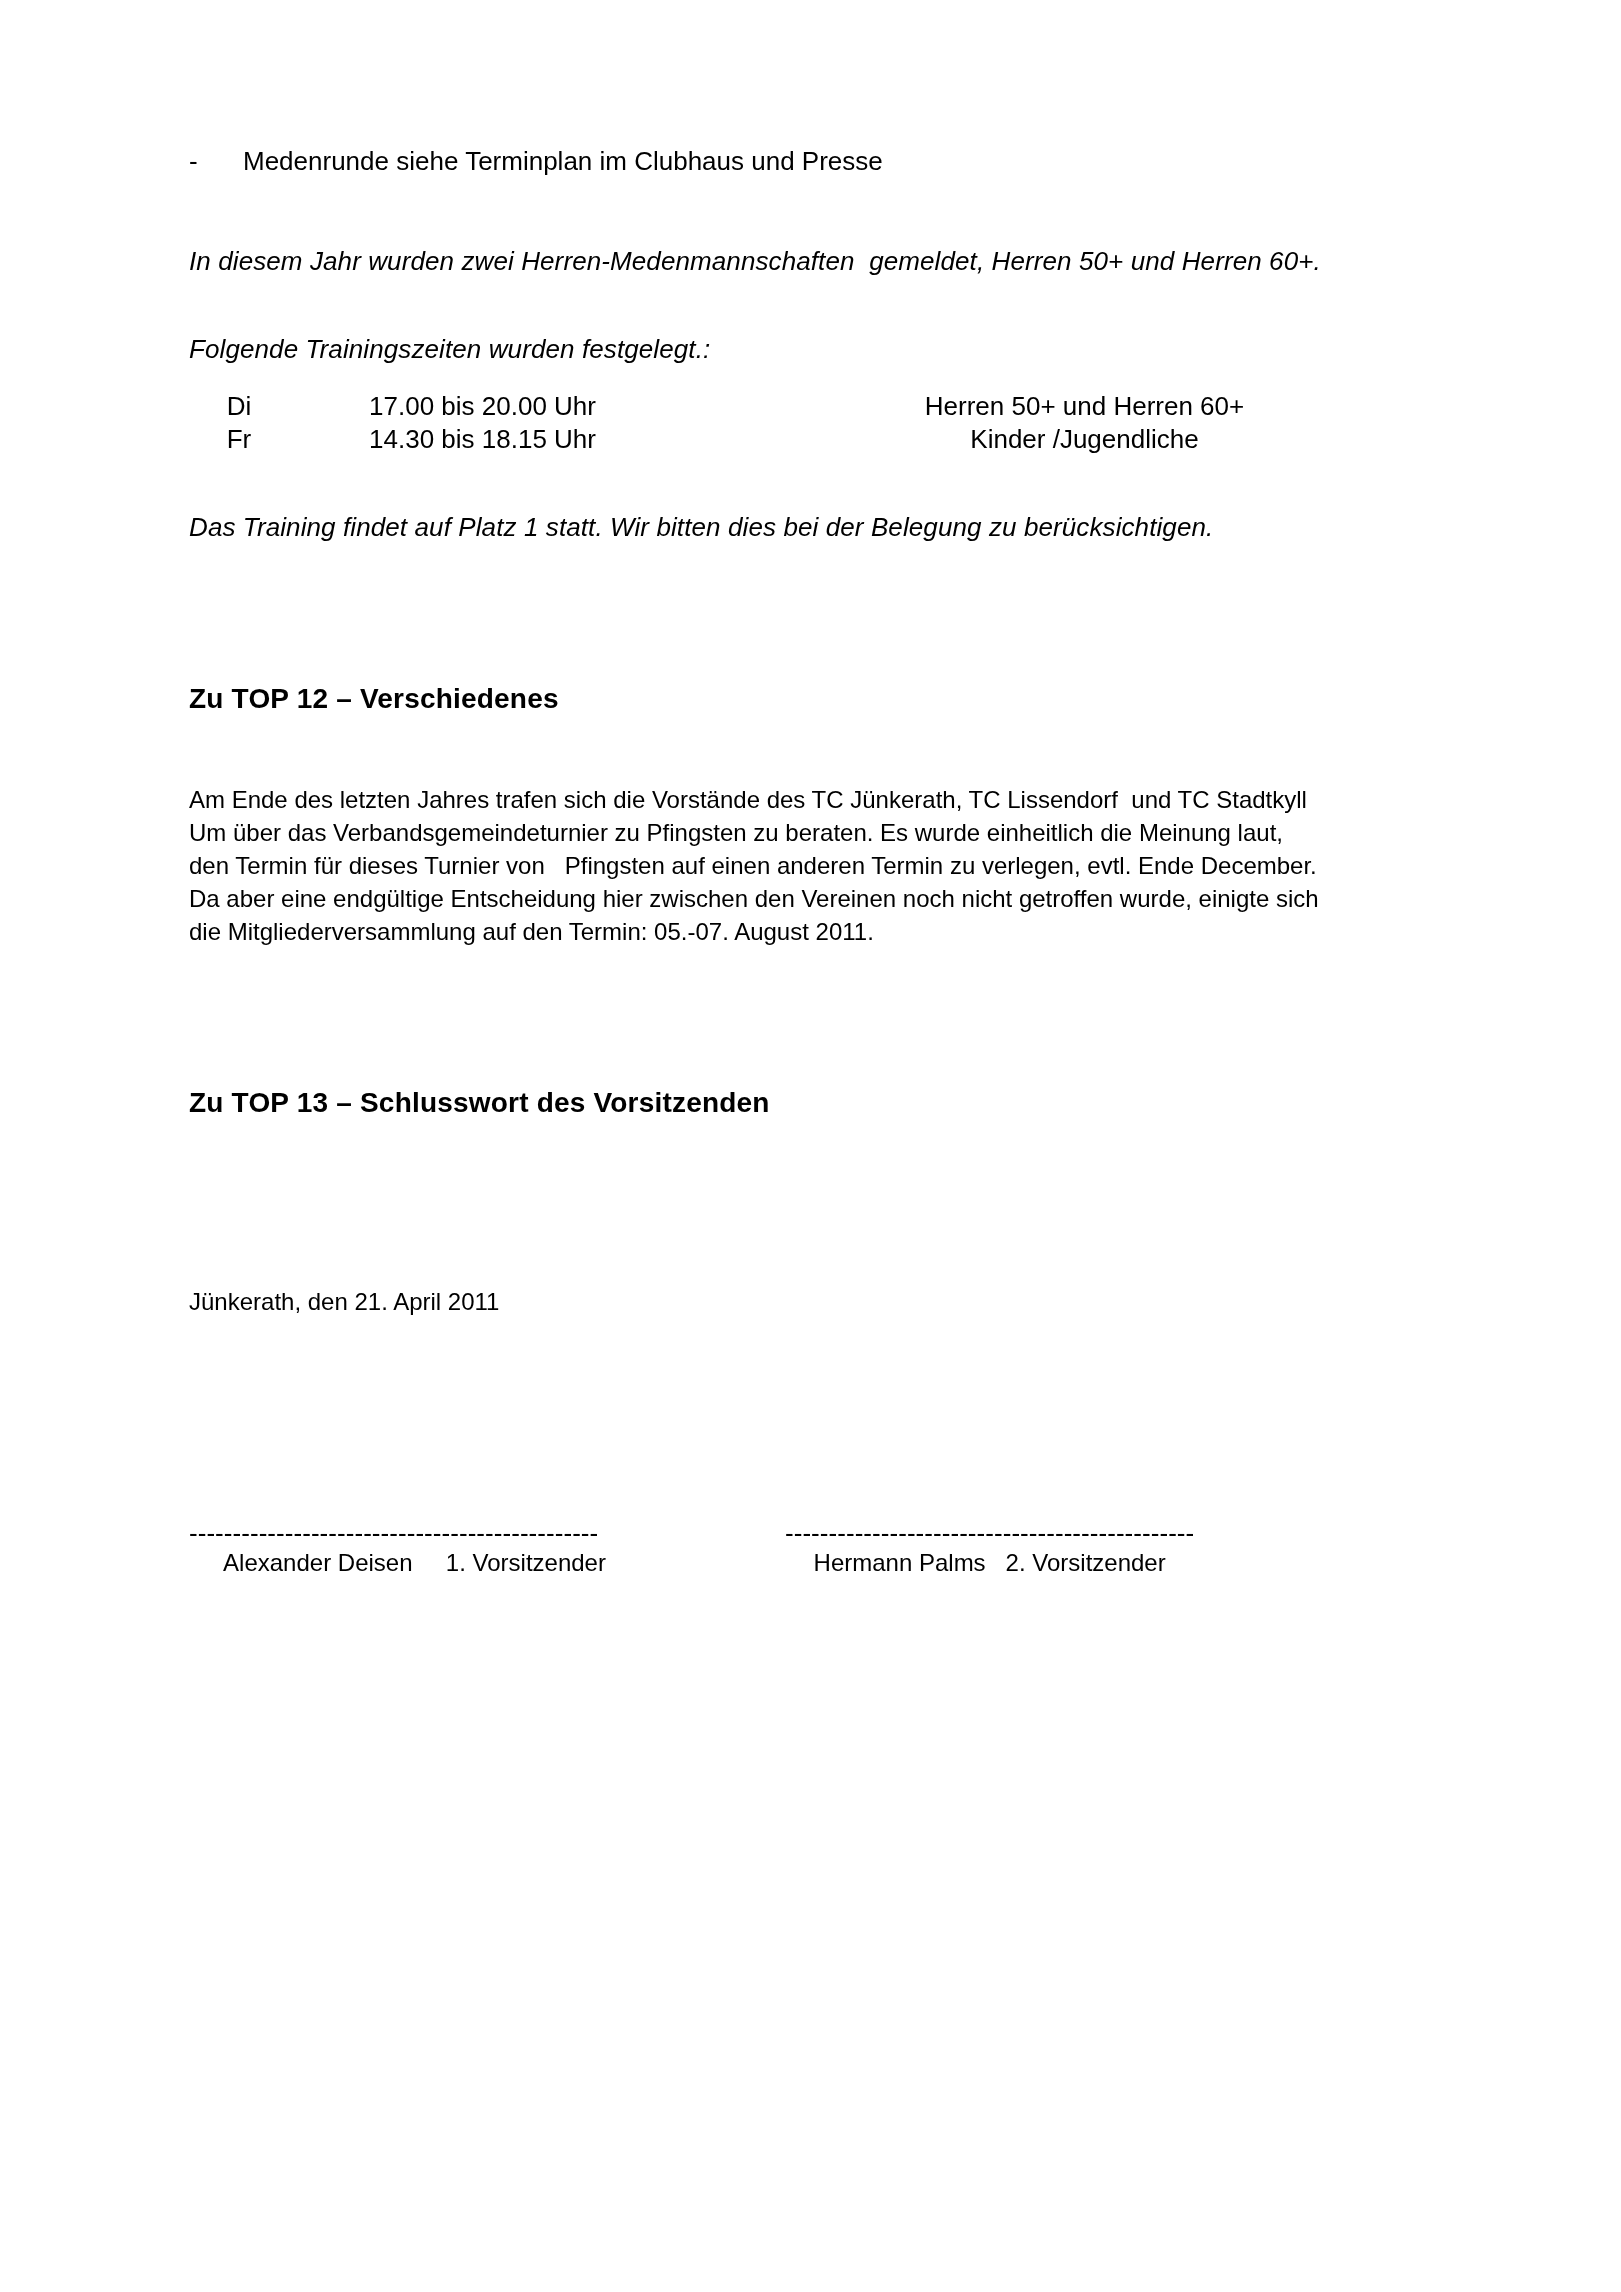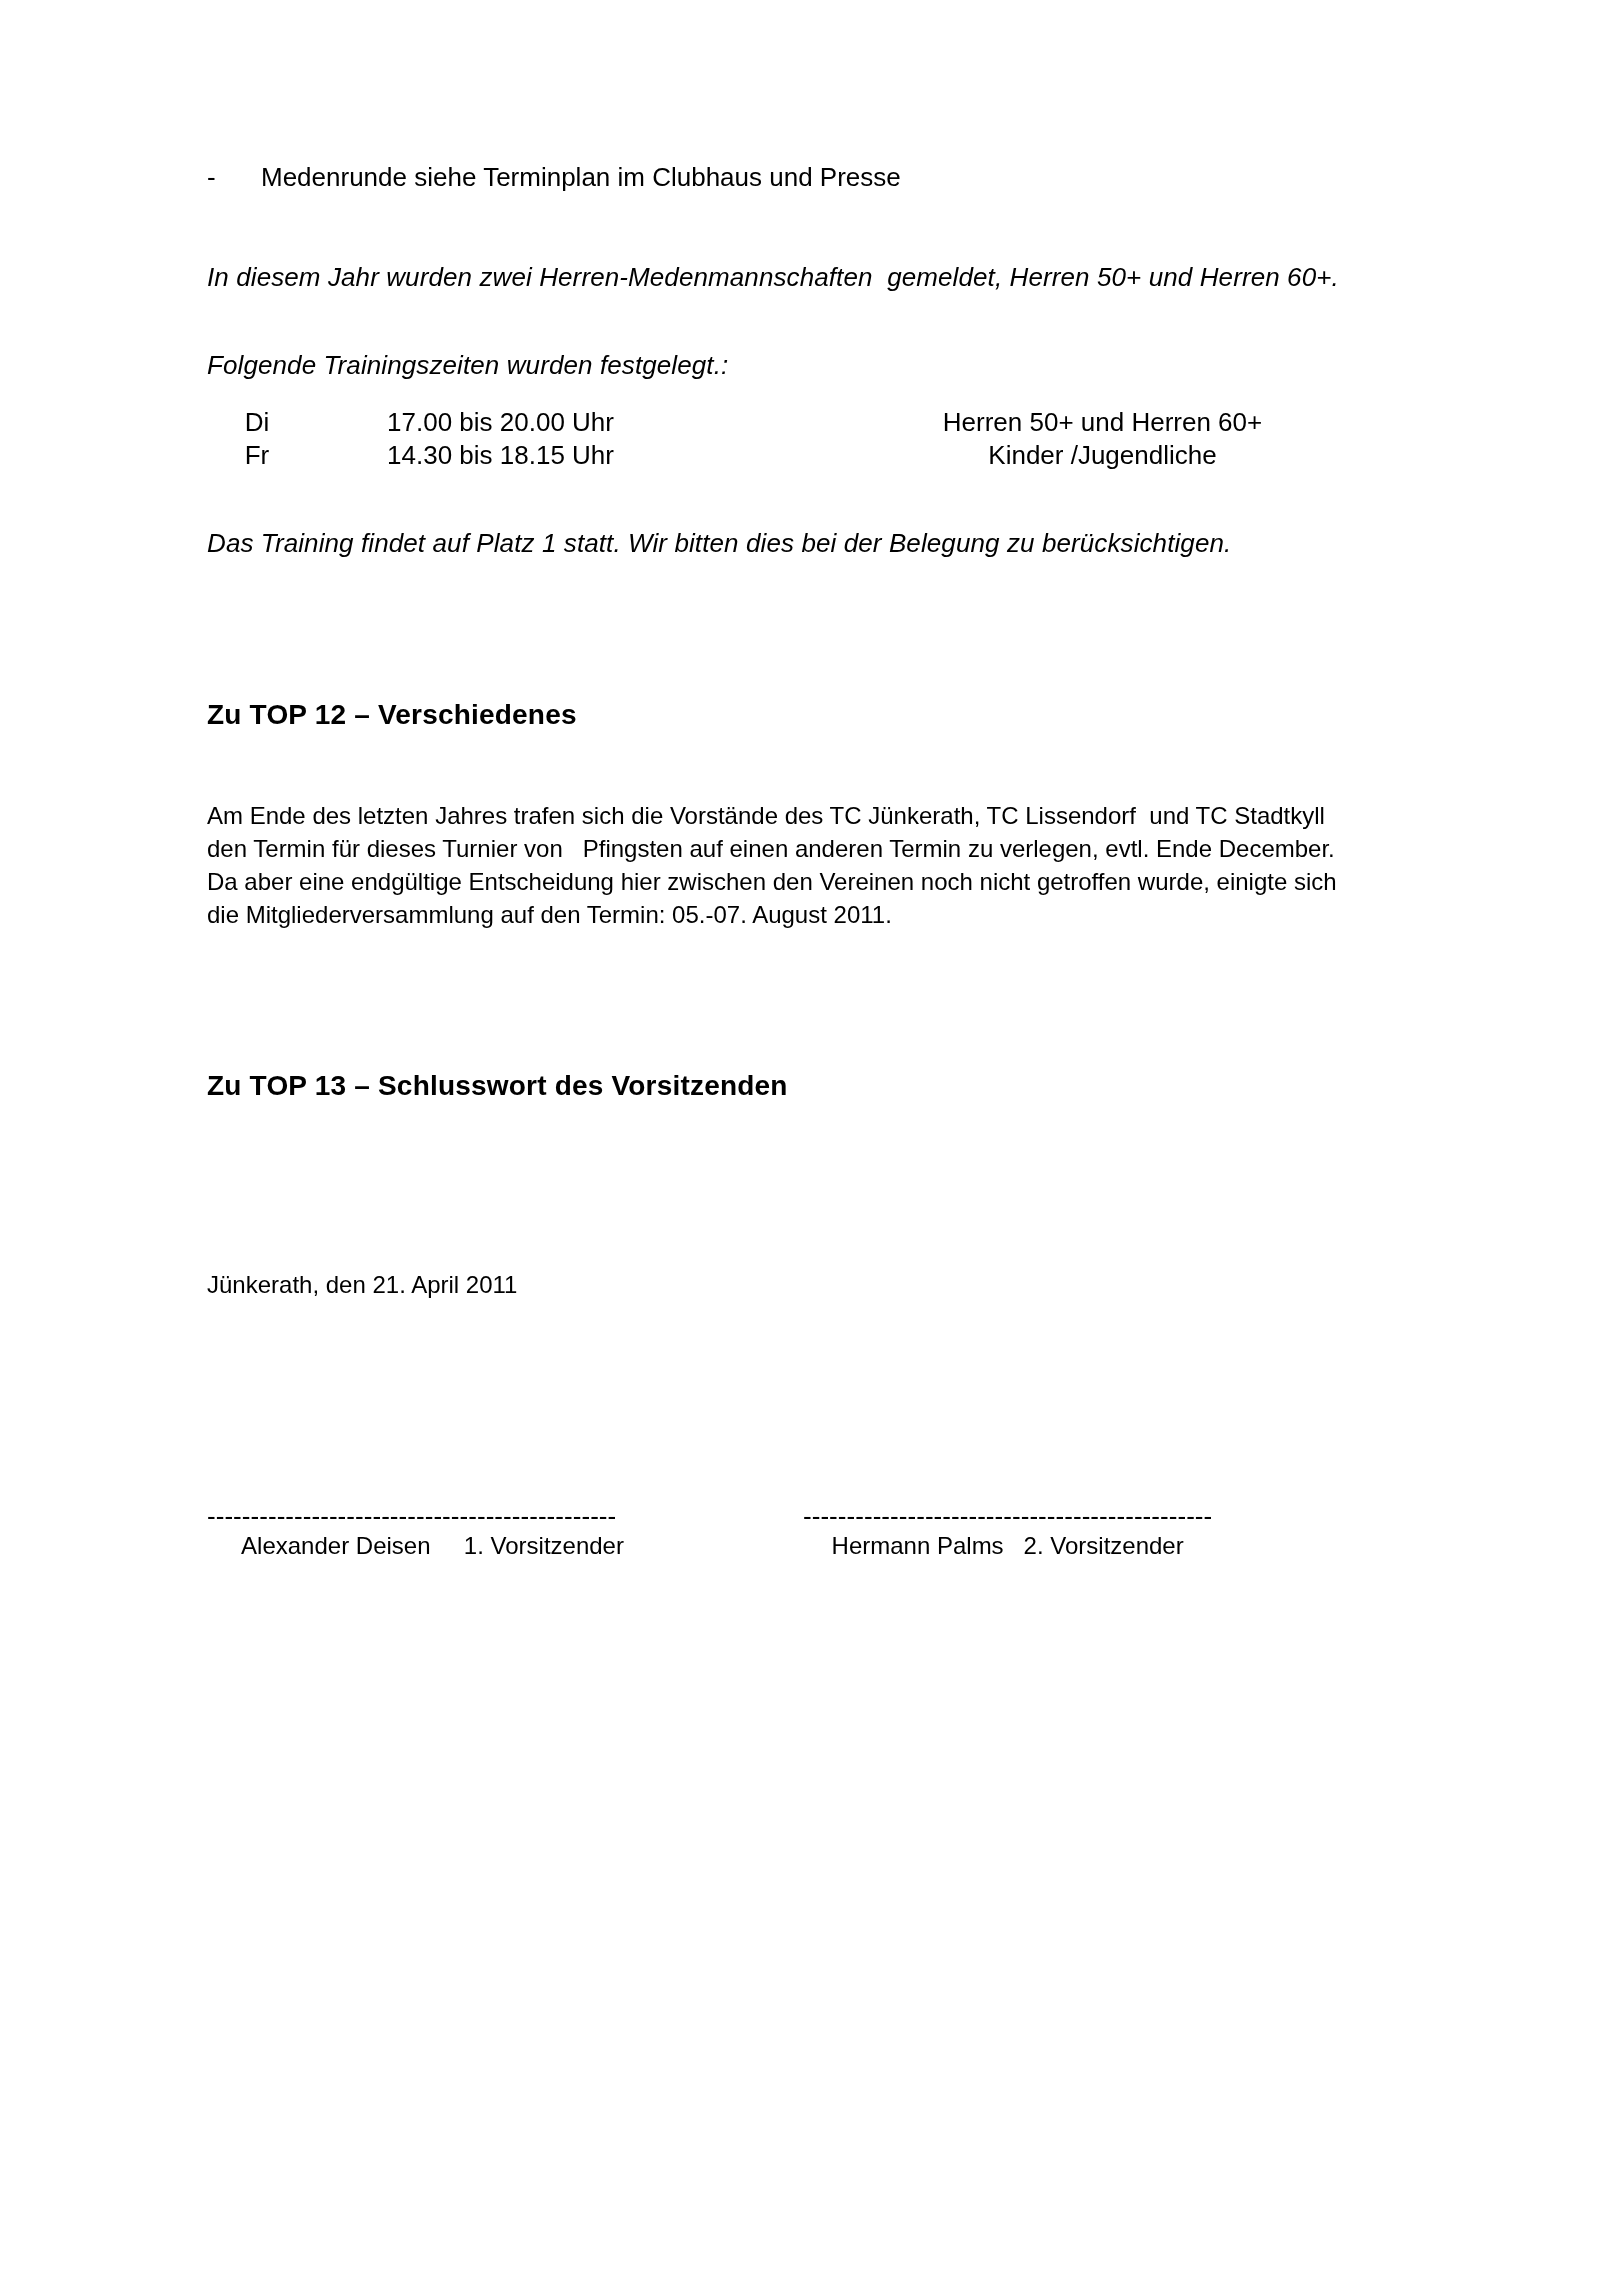--- a/index.html
+++ b/index.html
@@ -15,23 +15,22 @@
   .page {
     position: relative;
     width: 1621px;
     height: 2293px;
     background: #ffffff;
     overflow: hidden;
   }
   .content {
     position: absolute;
     left: 189px;
-    top: 16px;
+    top: 0;
     width: 1304px;
-    margin-left: 18px;
   }
   .line {
     font-size: 26px;
     line-height: 33px;
     white-space: pre;
     letter-spacing: 0.1px;
     font-style: italic;
   }
   .para {
     font-size: 24px;
@@ -134,20 +133,21 @@
     <div class="line">Das Training findet auf Platz 1 statt. Wir bitten dies bei der Belegung zu berücksichtigen.</div>
 
     <div class="sp-140"></div>
 
     <div class="heading">Zu TOP 12 – Verschiedenes</div>
 
     <div class="sp-68"></div>
 
     <div class="para">
       <div>Am Ende des letzten Jahres trafen sich die Vorstände des TC Jünkerath, TC Lissendorf  und TC Stadtkyll</div>
+      <div>Um über das Verbandsgemeindeturnier zu Pfingsten zu beraten. Es wurde einheitlich die Meinung laut,</div>
       <div>den Termin für dieses Turnier von   Pfingsten auf einen anderen Termin zu verlegen, evtl. Ende December.</div>
       <div>Da aber eine endgültige Entscheidung hier zwischen den Vereinen noch nicht getroffen wurde, einigte sich</div>
       <div>die Mitgliederversammlung auf den Termin: 05.-07. August 2011.</div>
     </div>
 
     <div class="sp-140"></div>
 
     <div class="heading">Zu TOP 13 – Schlusswort des Vorsitzenden</div>
 
     <div class="sp-68"></div>

